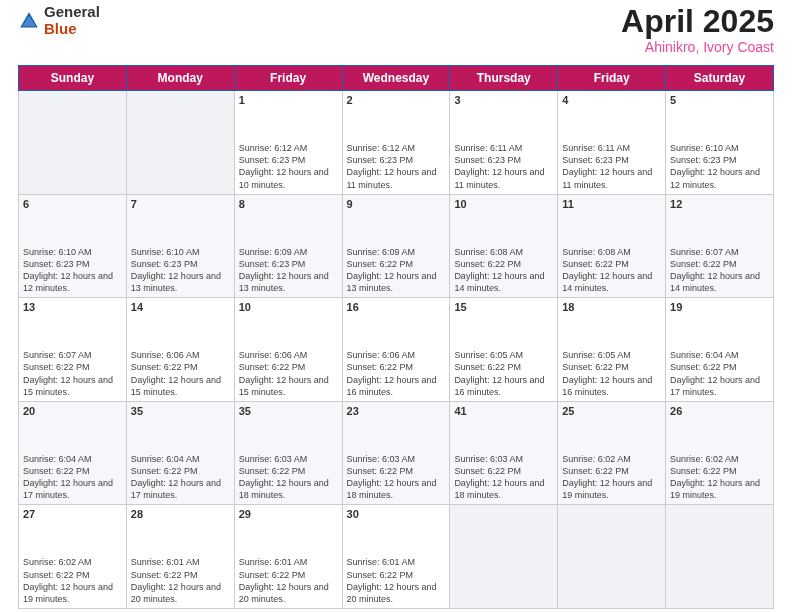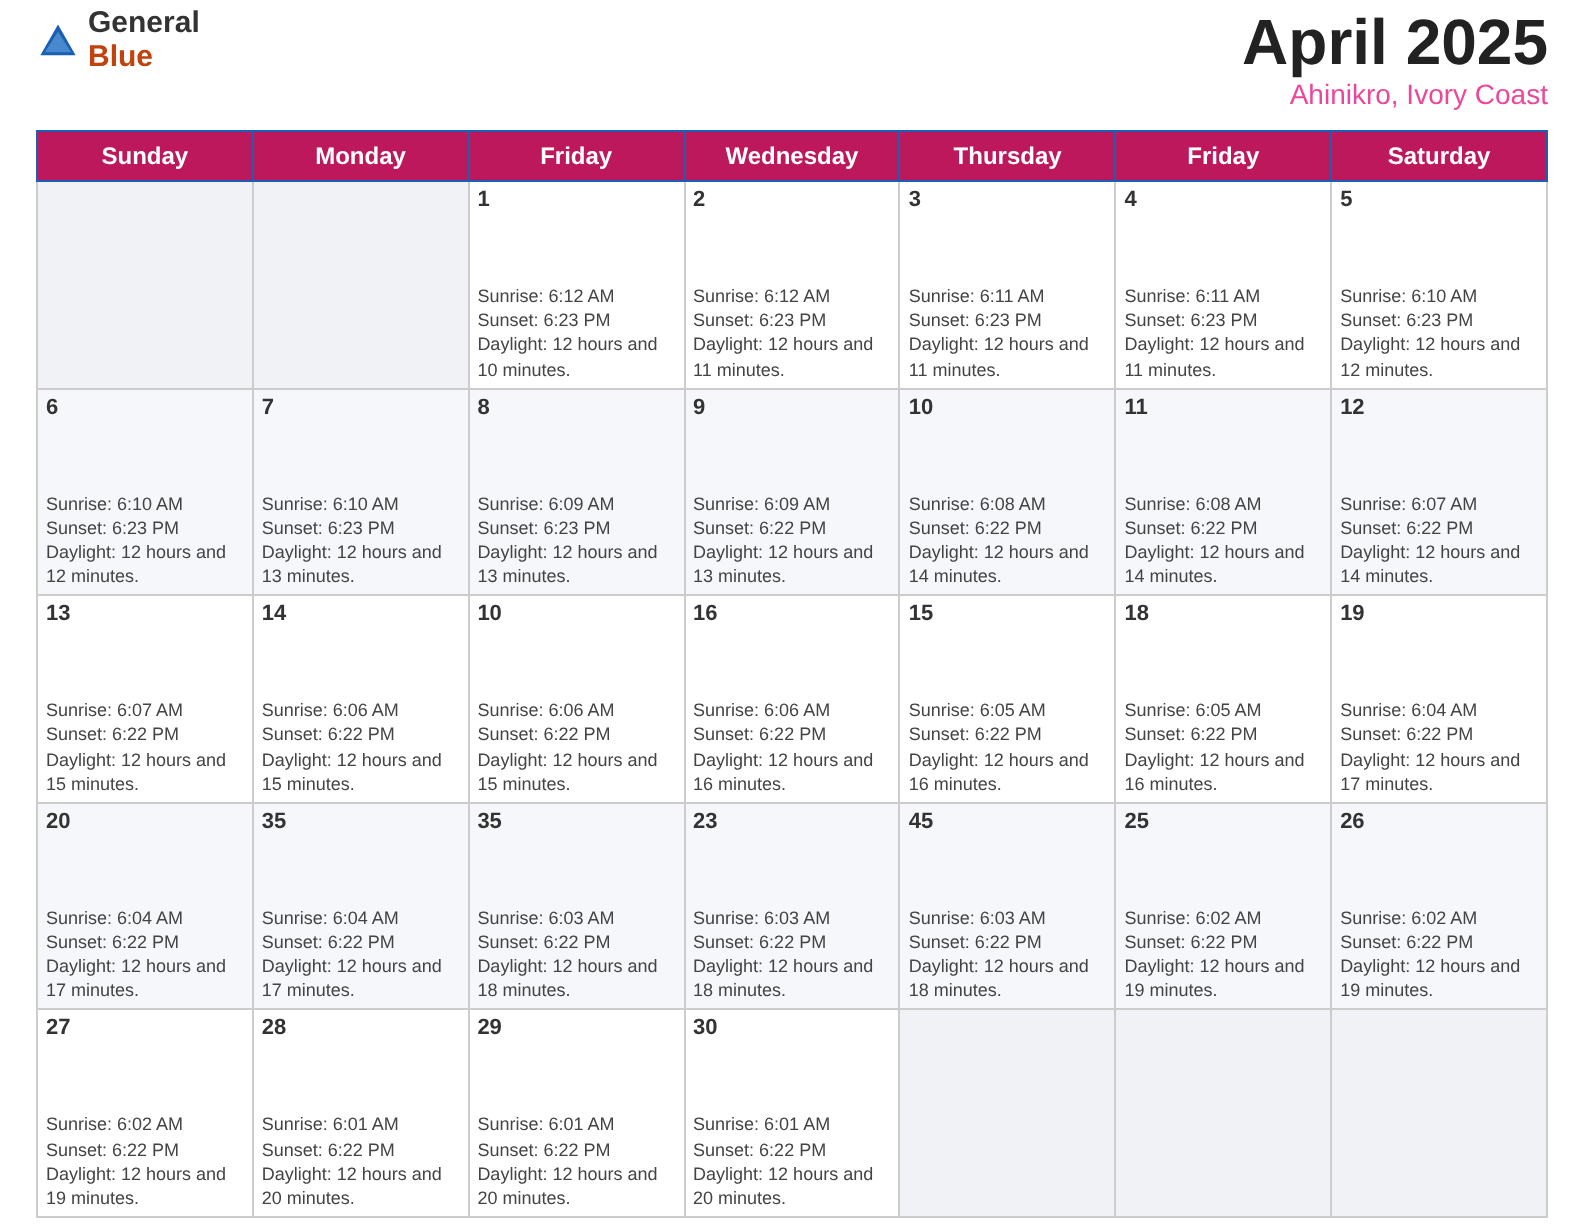--- a/index.html
+++ b/index.html
@@ -282,21 +282,21 @@
 Sunset: 6:22 PM
 Daylight: 12 hours and 18 minutes.</div>
           </td>
           <td>
             <span class="day-num">23</span>
             <div class="day-info">Sunrise: 6:03 AM
 Sunset: 6:22 PM
 Daylight: 12 hours and 18 minutes.</div>
           </td>
           <td>
-            <span class="day-num">45</span>
+            <span class="day-num">41</span>
             <div class="day-info">Sunrise: 6:03 AM
 Sunset: 6:22 PM
 Daylight: 12 hours and 18 minutes.</div>
           </td>
           <td>
             <span class="day-num">25</span>
             <div class="day-info">Sunrise: 6:02 AM
 Sunset: 6:22 PM
 Daylight: 12 hours and 19 minutes.</div>
           </td>

